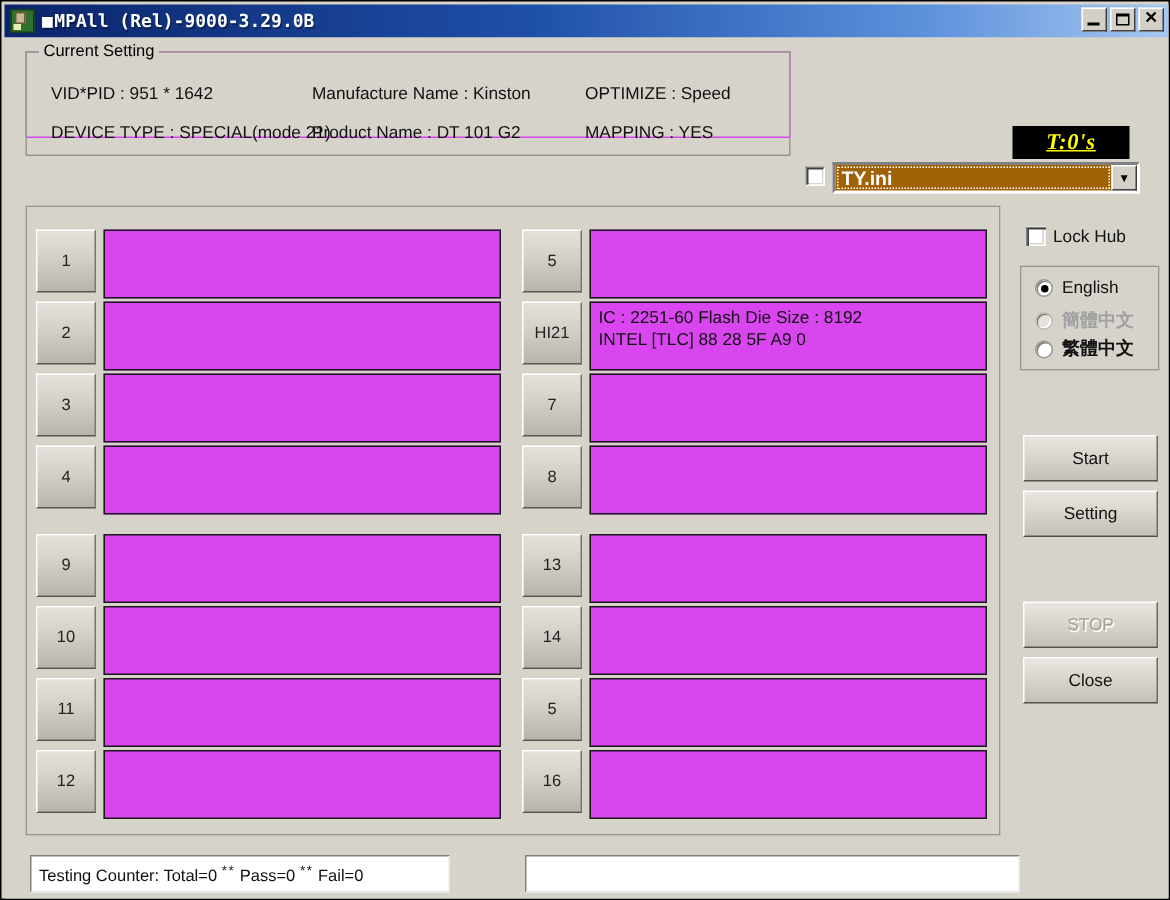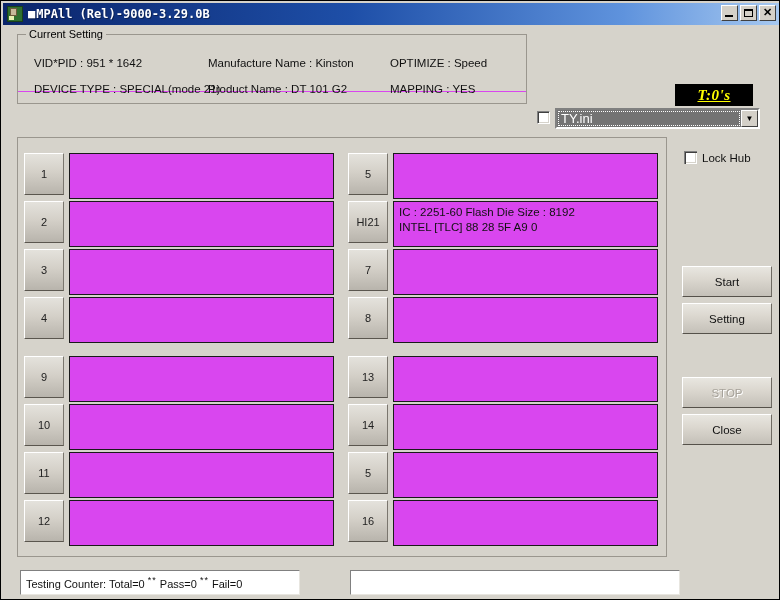--- a/index.html
+++ b/index.html
@@ -159,24 +159,24 @@
     left: 552px; top: 83px;
     width: 205px; height: 21px;
     background: #ffffff;
     border: 2px solid;
     border-color: #808080 #ffffff #ffffff #808080;
     box-sizing: border-box;
     display: flex; align-items: stretch;
   }
   .combo-value {
     flex: 1 1 auto;
-    background: #737373;
+    background: #a16207;
     color: #ffffff;
     font-size: 13px;
-    font-weight: normal;
+    font-weight: bold;
     display: flex; align-items: center;
     padding-left: 4px;
     outline: 1px dotted #ffffff;
     outline-offset: -2px;
     box-sizing: border-box;
     overflow: hidden;
     white-space: nowrap;
   }
   .combo-arrow {
     flex: 0 0 17px;
@@ -312,20 +312,21 @@
     position: absolute;
     left: 679px;
     width: 90px; height: 31px;
     background: linear-gradient(to bottom, #e8e6e0 0%, #dcd8d0 40%, #c4c0b8 100%);
     border: 1px solid;
     border-color: #ffffff #6e6a62 #55514a #ffffff;
     box-sizing: border-box;
     display: flex; align-items: center; justify-content: center;
     font-size: 11.5px;
     color: #111;
+    margin-top: 24px;
   }
   .side-btn.disabled { color: #a6a29a; text-shadow: 1px 1px 0 #ffffff; }
 
   
   .status-box {
     position: absolute;
     background: #ffffff;
     border: 1px solid #808080;
     border-right-color: #e8e6e0;
     border-bottom-color: #e8e6e0;
@@ -452,20 +453,35 @@
             <div class="slot-field"></div>
           </div>
         </div>
     </div>
 
     <div class="lockhub">
       <span class="chk"></span>
       <span>Lock Hub</span>
     </div>
 
+    <div class="radio-group">
+      <div class="radio-group-inner"></div>
+      <div class="radio-item" style="top:8px;">
+        <span class="rdo checked"></span>
+        <span>English</span>
+      </div>
+      <div class="radio-item disabled cjk" style="top:27px;">
+        <span class="rdo disabled"></span>
+        <span>簡體中文</span>
+      </div>
+      <div class="radio-item cjk" style="top:46px;">
+        <span class="rdo"></span>
+        <span>繁體中文</span>
+      </div>
+    </div>
 
     <div class="side-btn" style="top:241px;">Start</div>
     <div class="side-btn" style="top:278px;">Setting</div>
     <div class="side-btn disabled" style="top:352px;">STOP</div>
     <div class="side-btn" style="top:389px;">Close</div>
 
     <div class="status-box" id="status-left">
       <span id="status-left-text">Testing Counter: Total=0 <sup class="ast">**</sup> Pass=0 <sup class="ast">**</sup> Fail=0</span>
     </div>
     <div class="status-box" id="status-right"></div>

